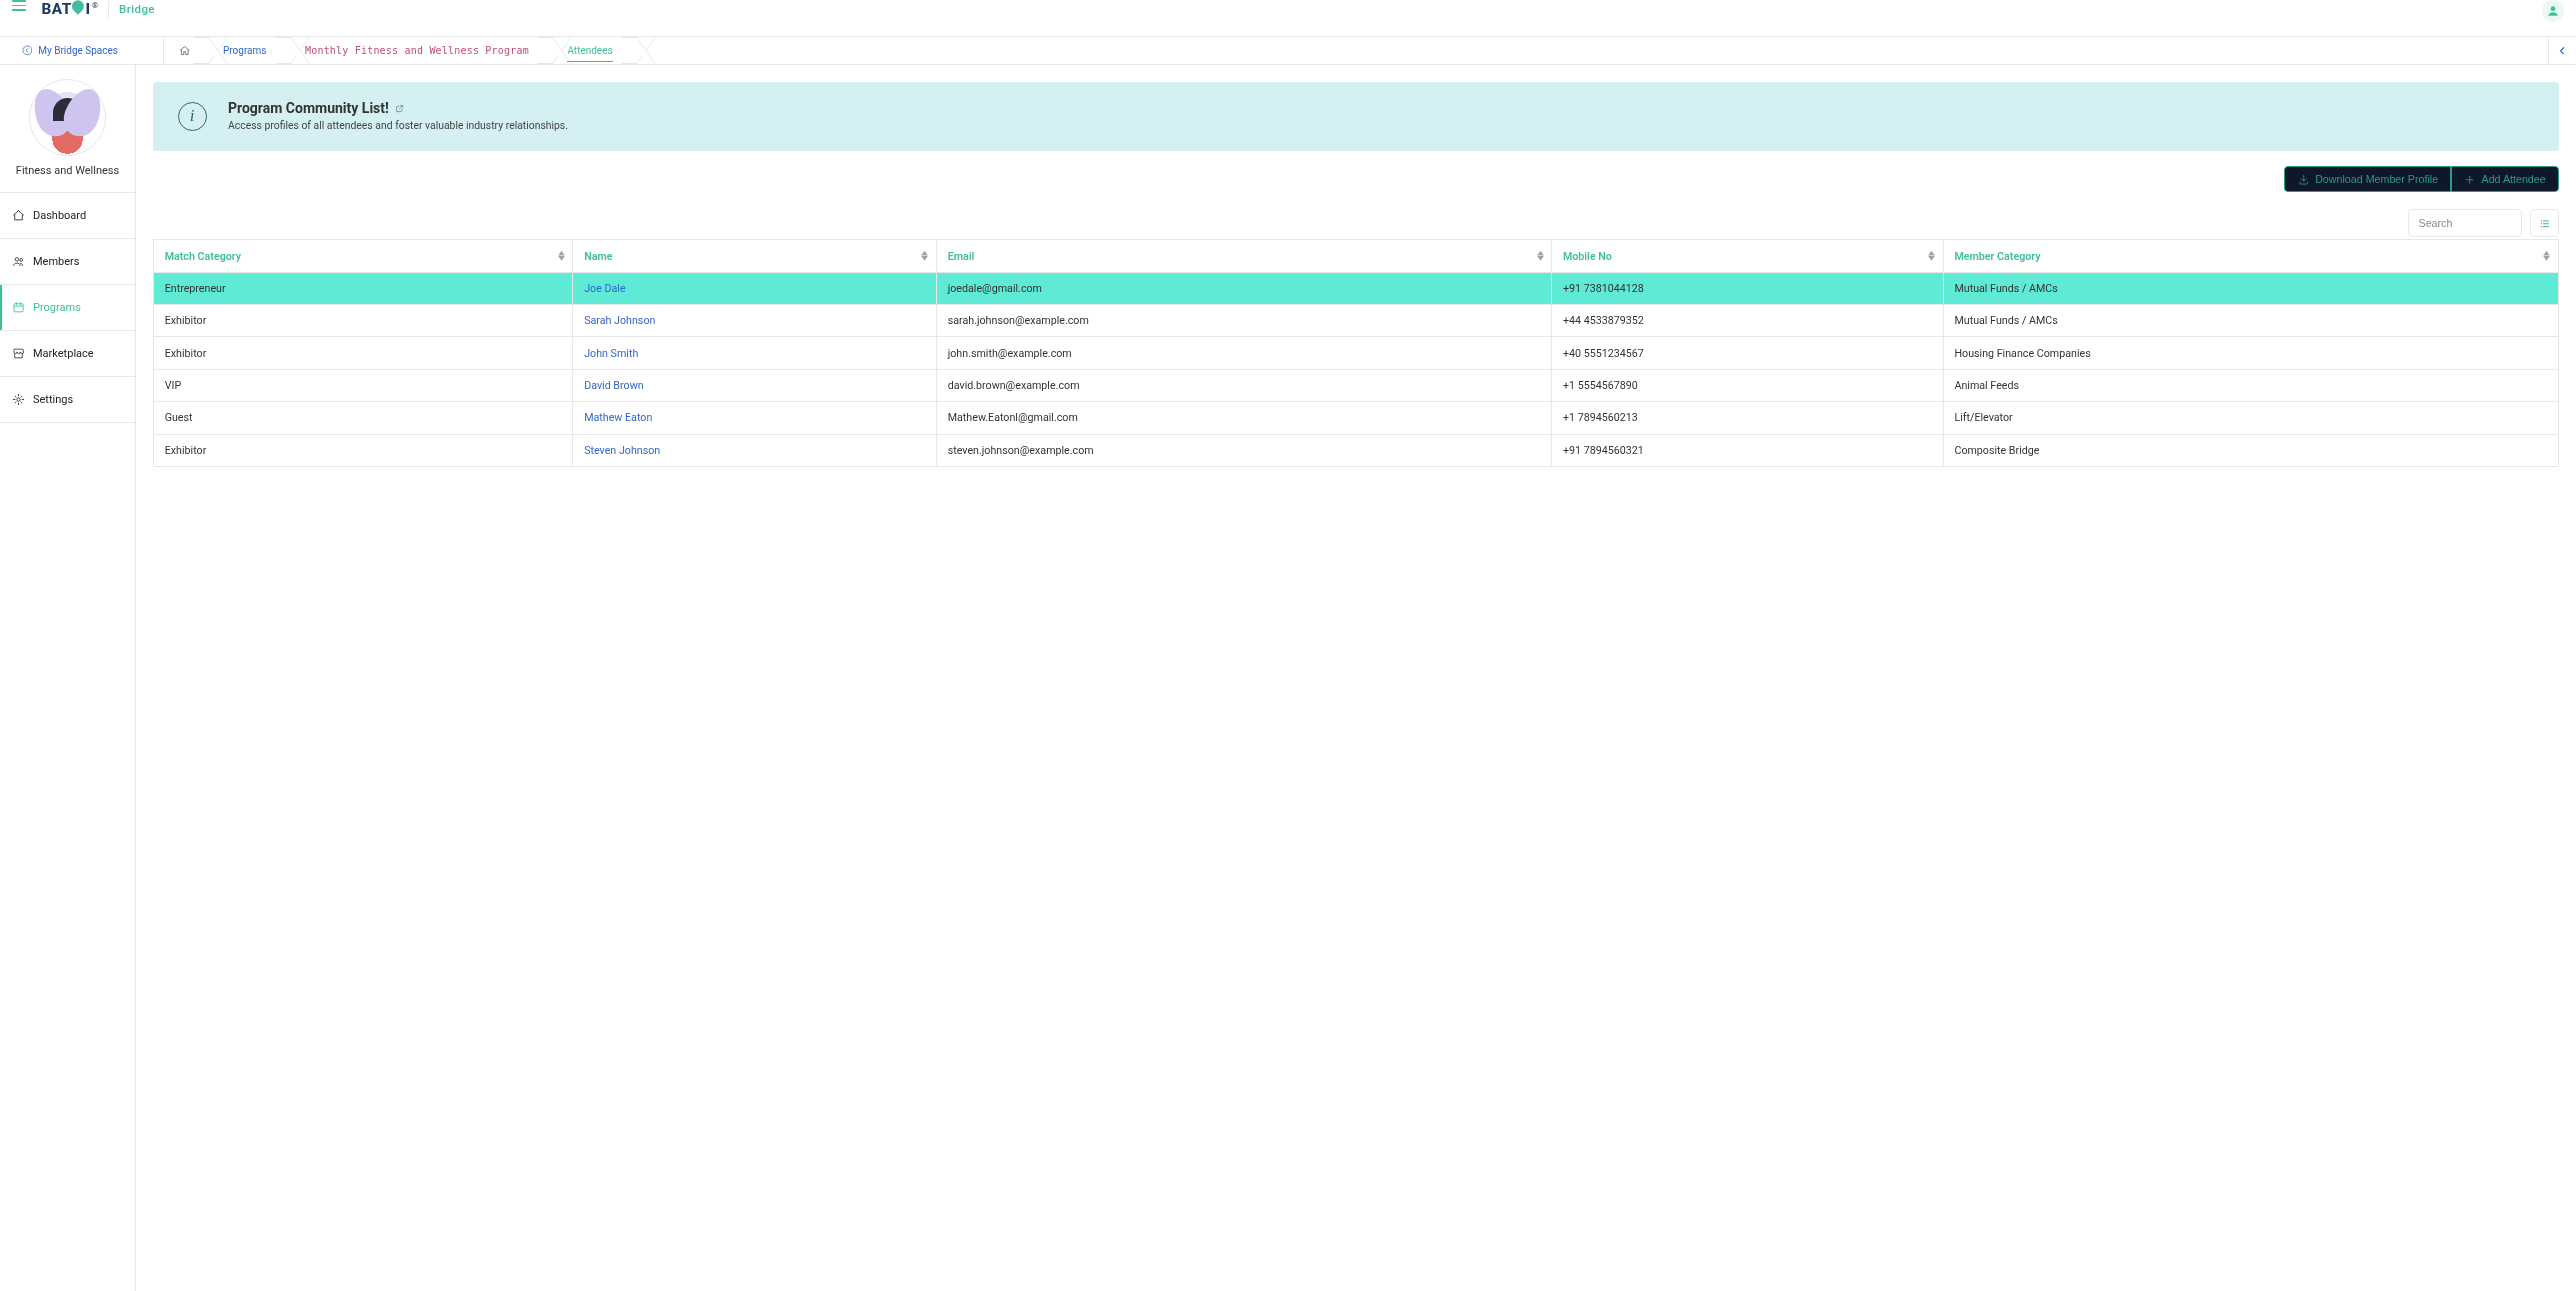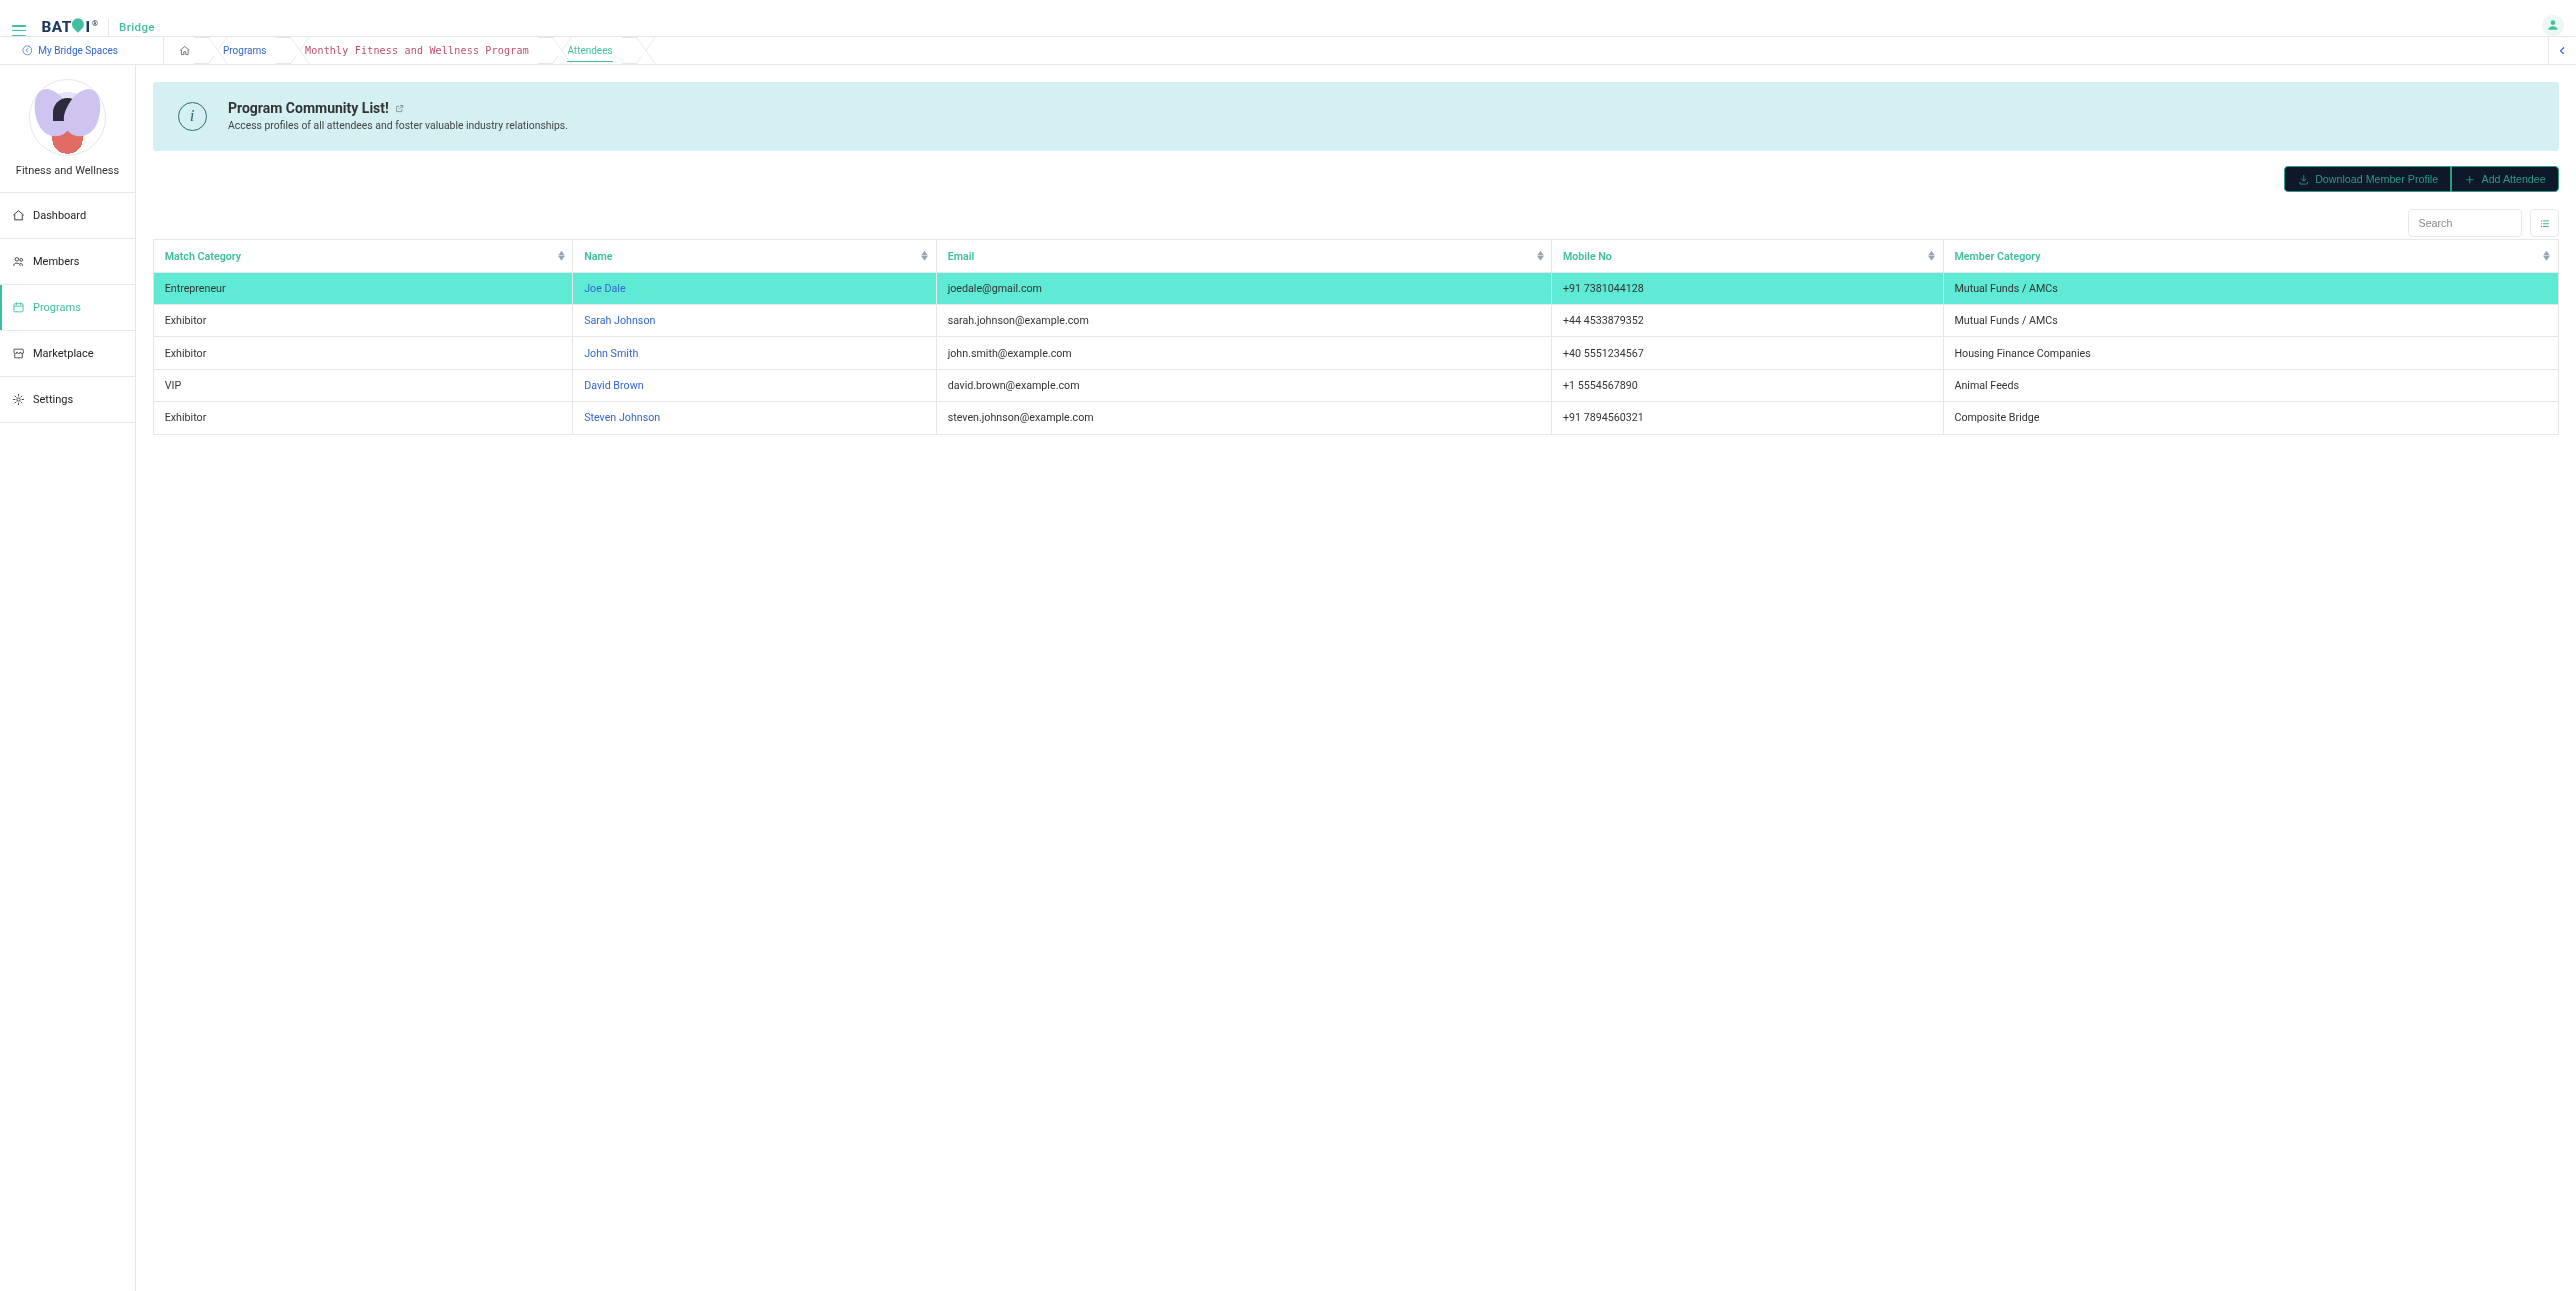--- a/index.html
+++ b/index.html
@@ -18,21 +18,21 @@
     margin: 0;
     font-family: var(--font);
     font-size: 10.7px;
     color: var(--text);
     background: #fff;
   }
 
   
   .topbar {
     display: flex;
-    align-items: flex-end;
+    align-items: flex-start;
     height: 37px;
     padding: 0 12.3px;
     border-bottom: 0.8px solid var(--border);
   }
   .hamburger {
     width: 14px; height: 10.7px;
     display: flex; flex-direction: column; justify-content: space-between;
     cursor: pointer;
     margin-right: 15.3px;
   }
@@ -568,20 +568,27 @@
             <td>Housing Finance Companies</td>
           </tr>
           <tr>
             <td>VIP</td>
             <td class="name"><a href="#">David Brown</a></td>
             <td>david.brown@example.com</td>
             <td>+1 5554567890</td>
             <td>Animal Feeds</td>
           </tr>
           <tr>
+            <td>Guest</td>
+            <td class="name"><a href="#">Mathew Eaton</a></td>
+            <td>Mathew.Eatonl@gmail.com</td>
+            <td>+1 7894560213</td>
+            <td>Lift/Elevator</td>
+          </tr>
+          <tr>
             <td>Exhibitor</td>
             <td class="name"><a href="#">Steven Johnson</a></td>
             <td>steven.johnson@example.com</td>
             <td>+91 7894560321</td>
             <td>Composite Bridge</td>
           </tr>
         </tbody>
     </table>
   </main>
 </div>

